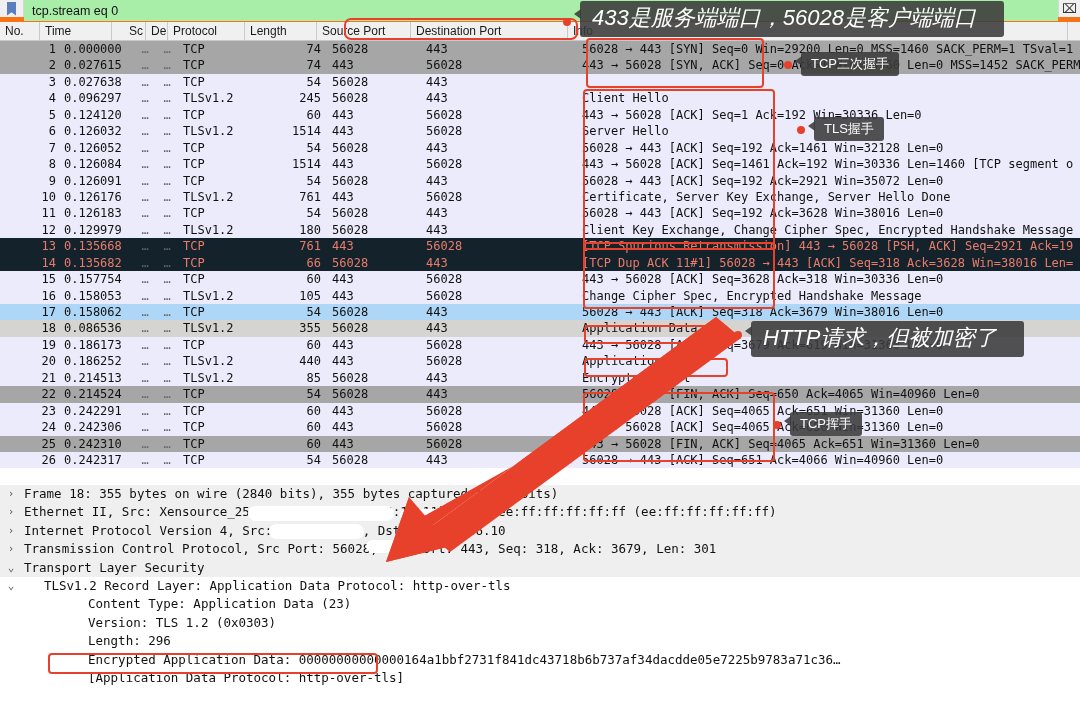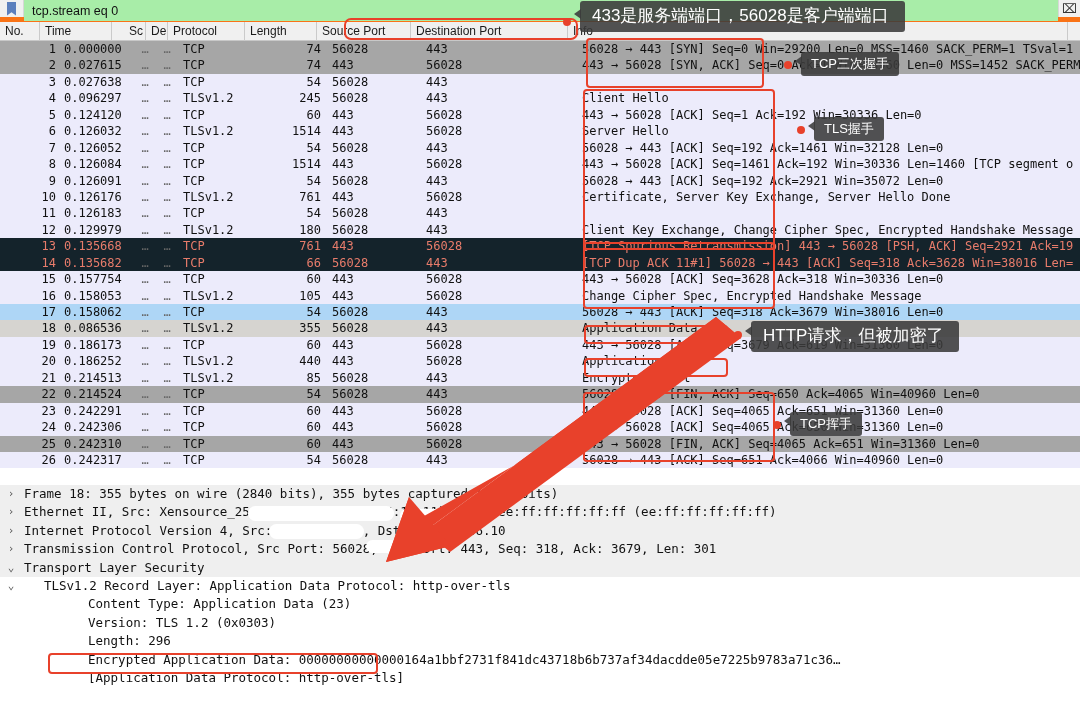--- a/index.html
+++ b/index.html
@@ -155,21 +155,21 @@
     position: absolute;
     background: rgba(58,58,58,0.88);
     color: #ffffff;
     font-family: "Liberation Sans", sans-serif;
     font-size: 13px;
     line-height: 1;
     padding: 5px 10px 6px 10px;
     border-radius: 3px;
     white-space: nowrap;
   }
-  .tip.big { font-size: 17px; padding: 6px 16px 8px 12px; }
+  .tip.big { font-size: 22px; padding: 6px 28px 8px 12px; font-style: italic; }
   .tip-dot {
     position: absolute;
     width: 8px; height: 8px;
     background: #e8412b;
     border-radius: 50%;
   }
   .tip-tail {
     position: absolute;
     width: 0; height: 0;
     border-top: 5px solid transparent;
@@ -324,20 +324,21 @@
         </div>
         <div class="prow">
           <div class="f-no">11</div>
           <div class="f-time">0.126183</div>
           <div class="f-sc">…</div>
           <div class="f-de">…</div>
           <div class="f-proto">TCP</div>
           <div class="f-len">54</div>
           <div class="f-sport">56028</div>
           <div class="f-dport">443</div>
+          <div class="f-info">56028 → 443 [ACK] Seq=192 Ack=3628 Win=38016 Len=0</div>
         </div>
         <div class="prow">
           <div class="f-no">12</div>
           <div class="f-time">0.129979</div>
           <div class="f-sc">…</div>
           <div class="f-de">…</div>
           <div class="f-proto">TLSv1.2</div>
           <div class="f-len">180</div>
           <div class="f-sport">56028</div>
           <div class="f-dport">443</div>

